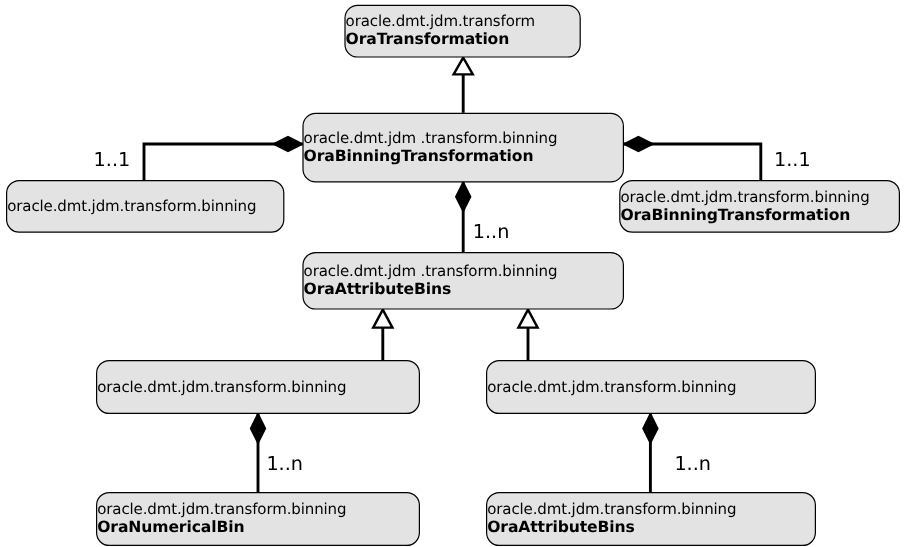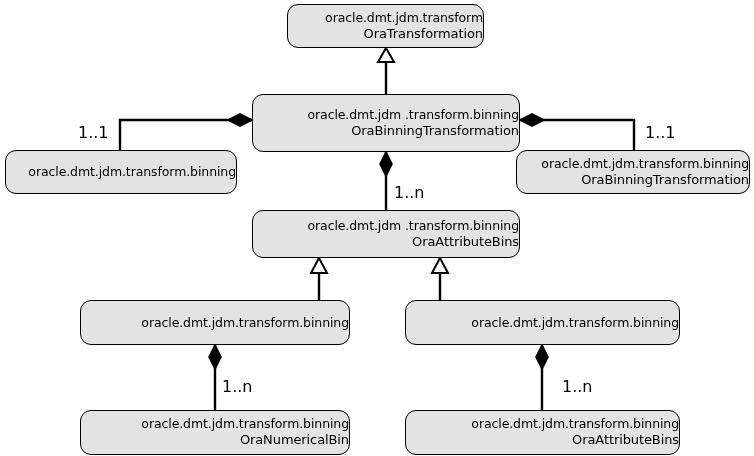--- a/index.html
+++ b/index.html
@@ -26,34 +26,34 @@
     height: 456px;
   }
   .uml-class {
     position: absolute;
     box-sizing: border-box;
     background: #e3e3e3;
     border: 1.6px solid #000000;
     border-radius: 11px;
     display: flex;
     flex-direction: column;
-    align-items: flex-end;
+    align-items: flex-start;
     justify-content: center;
     z-index: 5;
   }
   .pkg {
     font-size: 12.5px;
     line-height: 1.12;
     color: #000000;
     white-space: nowrap;
     letter-spacing: -0.1px;
   }
   .cls {
     font-size: 13px;
-    font-weight: normal;
+    font-weight: bold;
     line-height: 1.16;
     color: #000000;
     white-space: nowrap;
     letter-spacing: -0.1px;
     margin-top: 1px;
   }
   .mult {
     position: absolute;
     font-size: 16px;
     color: #000000;

